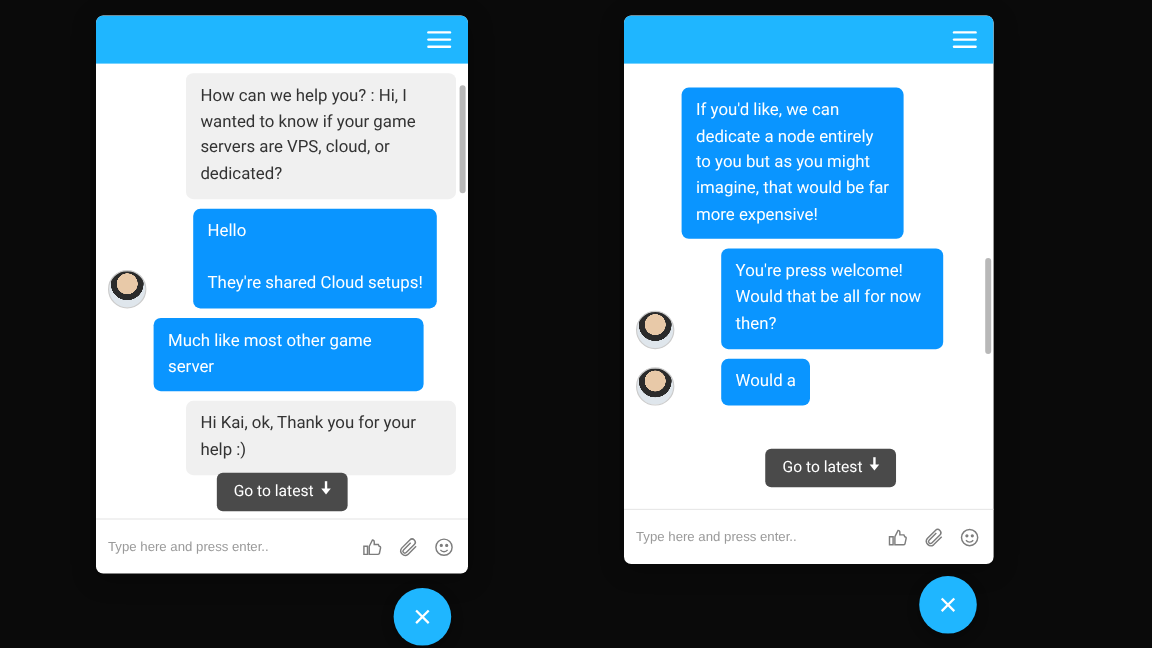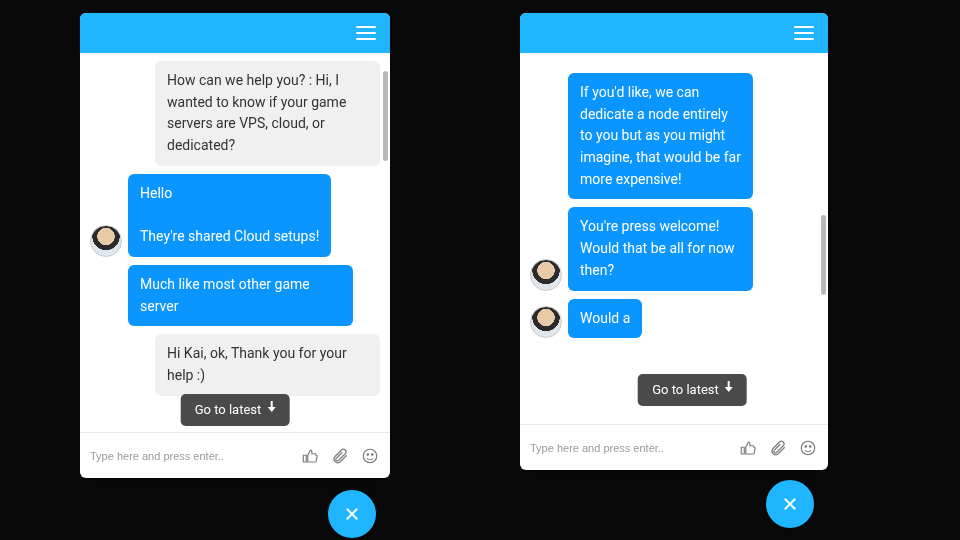--- a/index.html
+++ b/index.html
@@ -57,20 +57,21 @@
     margin-right: 6px; flex-shrink: 0;
     background: radial-gradient(circle at 50% 35%, #e8c9a8 0 35%, #2b2b2b 36% 55%, #dfe6ec 56% 100%);
     border: 1px solid #ccc;
   }
   .bubble {
     max-width: 225px;
     padding: 9px 12px;
     border-radius: 6px;
     word-wrap: break-word;
     white-space: pre-line;
+    margin-left: 33px;
   }
   .bubble.grey { background: #f0f0f0; color: #333; }
   .bubble.blue { background: #0a95ff; color: #fff; }
   .outgoing .bubble { margin-left: 55px; }
   .incoming.with-indent .bubble { margin-left: 38px; }
 
   .scroll-indicator {
     position: absolute;
     right: 2px;
     width: 5px;

